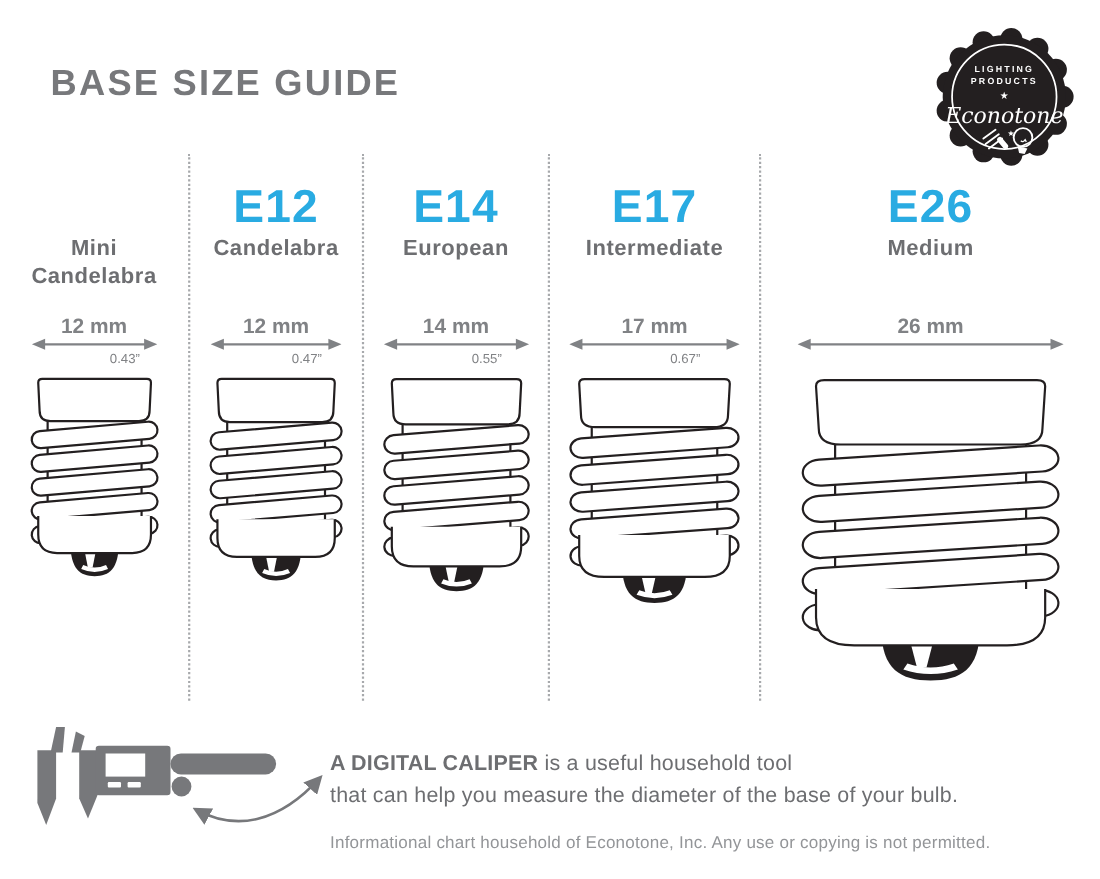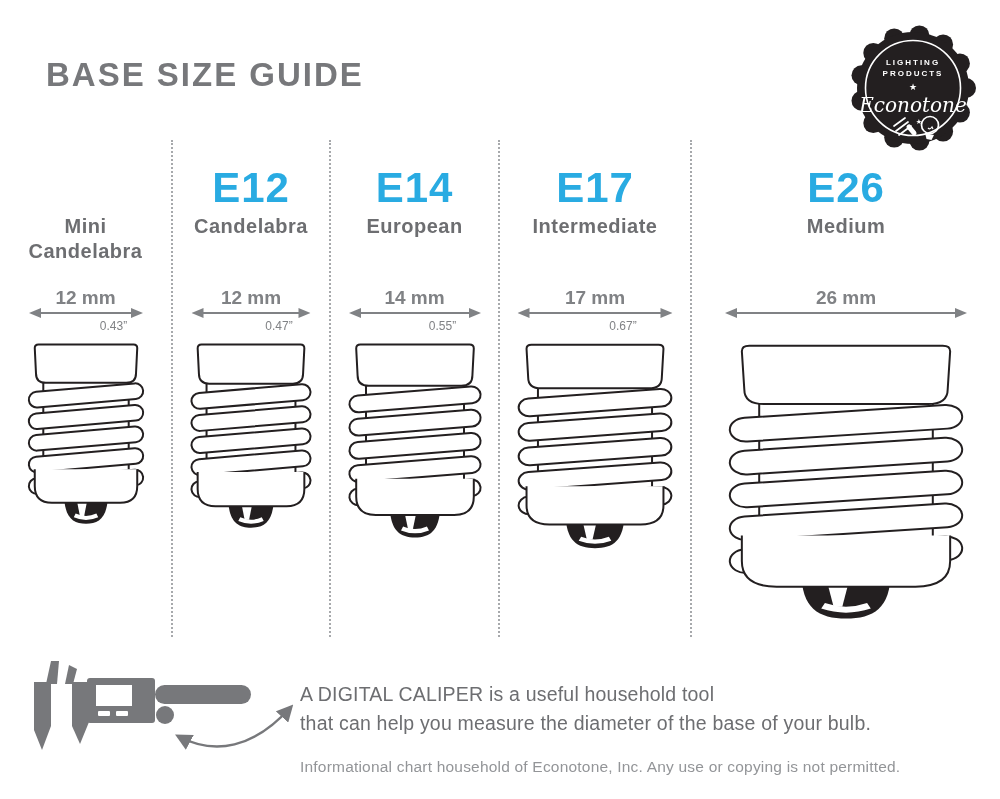--- a/index.html
+++ b/index.html
@@ -45,21 +45,21 @@
   }
   .bulb{position:absolute;top:202px;left:50%;transform:translateX(-50%);line-height:0;}
 
   .caliper{position:absolute;left:8px;top:658px;}
   .caliper-svg .metal{fill:var(--caliper);}
 
   .note{
     position:absolute;left:300px;top:680px;width:660px;
     font-size:19.5px;color:var(--label);line-height:29px;letter-spacing:.2px;
   }
-  .note b{font-weight:normal;}
+  .note b{font-weight:bold;}
   .footer{
     position:absolute;left:300px;top:758px;width:680px;
     font-size:15.5px;color:var(--footer);letter-spacing:.2px;
   }
 </style>
 </head>
 <body>
 
 <div class="title">BASE SIZE GUIDE</div>
 

